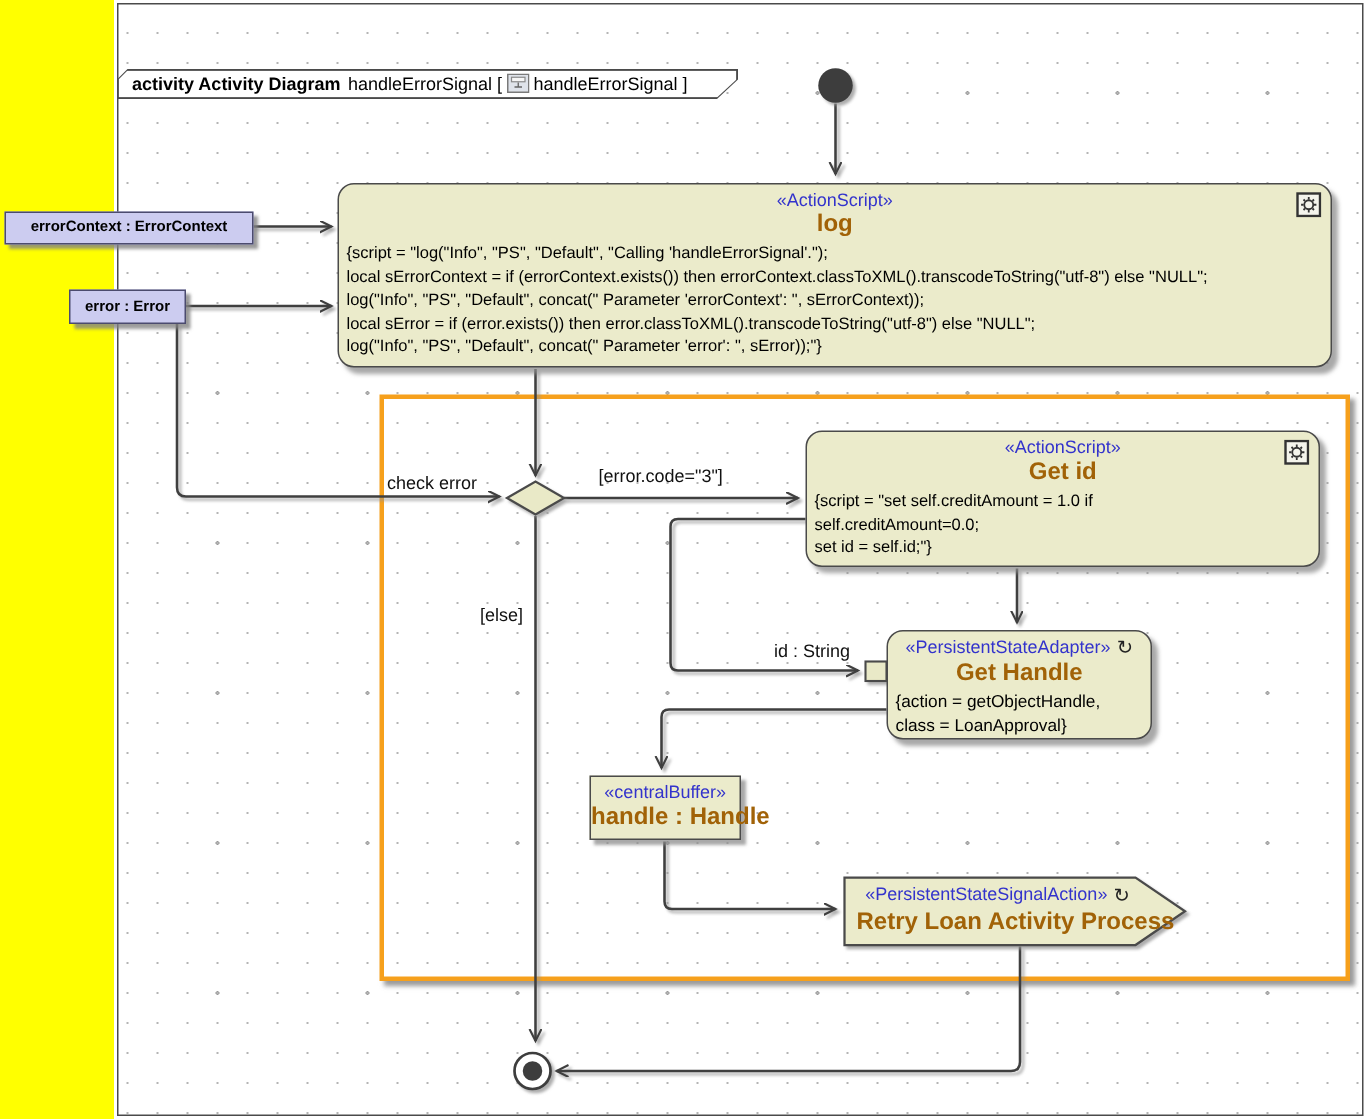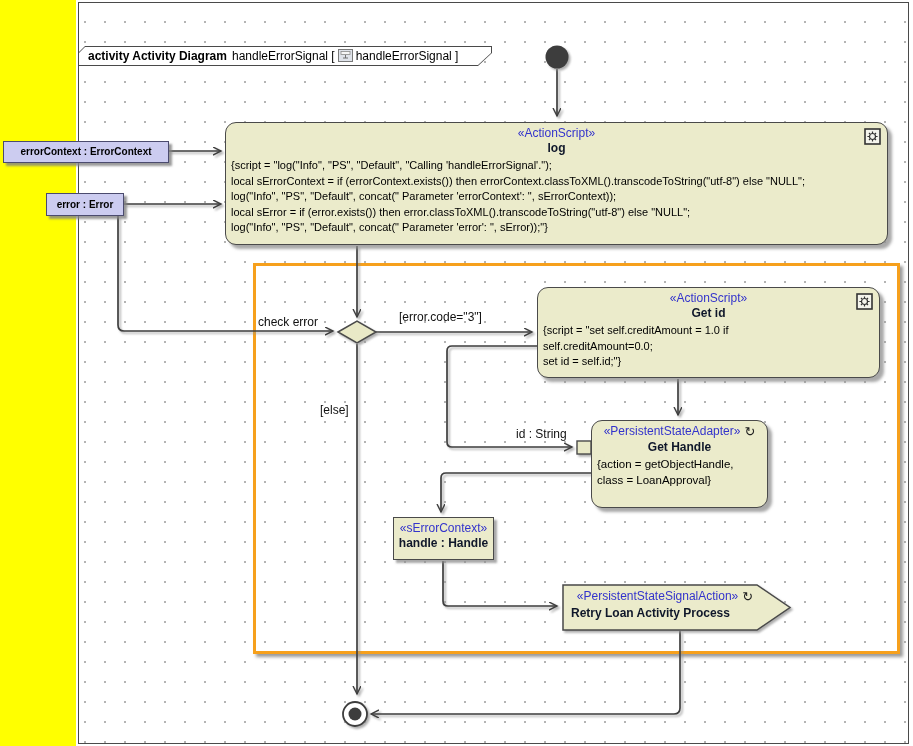--- a/index.html
+++ b/index.html
@@ -19,21 +19,21 @@
   .tab-inner b{margin-right:5px;}
   .diagram-ico{display:inline-block;vertical-align:-2px;margin:0 3px;}
   .orange-group{position:absolute;left:253px;top:263px;width:641px;height:385px;
                 border:3px solid #f6a01c;box-shadow:3px 3px 3px rgba(130,130,130,.8);}
   svg.edges{position:absolute;left:0;top:0;z-index:3;pointer-events:none;}
   .eg,.shapes{filter:drop-shadow(2.5px 2.5px 1px rgba(145,145,145,.75));}
   .node{position:absolute;z-index:4;background:#ebebcb;border:1.5px solid #4a4a4a;
         border-radius:11px;box-shadow:4px 4px 3px rgba(140,140,140,.75);box-sizing:border-box;}
   .node.square{border-radius:0;box-shadow:3px 3px 2px rgba(140,140,140,.75);}
   .stype{color:#3333cc;font-size:12px;text-align:center;padding-top:3px;white-space:nowrap;}
-  .nname{color:#0f172a;font-size:12px;font-weight:bold;text-align:center;white-space:nowrap;padding-top:1px;}
+  .nname{color:#a16207;font-size:16px;font-weight:bold;text-align:center;white-space:nowrap;padding-top:1px;}
   .script{color:#000;font-size:11px;line-height:15.5px;padding:3px 5px 0 5px;white-space:nowrap;}
   .gear{position:absolute;right:6px;top:5px;}
   .rot-ico{font-size:13px;color:#222;margin-left:4px;vertical-align:-1px;}
   .param{position:absolute;z-index:5;background:#ccccf0;border:1px solid #4b4b6e;
          font-size:10px;font-weight:bold;text-align:center;color:#000;
          box-shadow:3px 3px 2px rgba(130,130,130,.8);box-sizing:border-box;white-space:nowrap;}
   .lbl{position:absolute;z-index:5;font-size:12px;color:#111;white-space:nowrap;}
   .sig-text{position:absolute;z-index:4;left:563px;top:585px;width:196px;height:35px;
             padding:3px 0 0 8px;box-sizing:border-box;}
   .sig-text .stype{text-align:center;padding-top:1px;}
@@ -119,31 +119,31 @@
     </div>
     <span class="gear"><svg width="17" height="17">
       <rect x="1" y="1" width="15" height="15" fill="#f4f4ec" stroke="#333" stroke-width="1.6"></rect>
       <circle cx="8.5" cy="8.5" r="3" fill="none" stroke="#333" stroke-width="1.2"></circle>
       <g stroke="#333" stroke-width="1.2">
         <path d="M8.5,3.4 V5 M8.5,12 V13.6 M3.4,8.5 H5 M12,8.5 H13.6 M5,5 l1,1 M12,12 l-1,-1 M12,5 l-1,1 M5,12 l1,-1"></path>
       </g>
         </svg></span>
   </div>
 
-  <div class="node" style="left:591px;top:420px;width:177px;height:88px;">
+  <div class="node" style="left:591px;top:420px;width:177px;height:73px;">
     <div class="stype"><span>«PersistentStateAdapter»</span><span class="rot-ico">↻</span></div>
     <div class="nname">Get Handle</div>
     <div class="script" style="font-size:11.5px;">
       <div>{action = getObjectHandle,</div>
       <div>class = LoanApproval}</div>
     </div>
   </div>
 
   <div class="node square" style="left:393px;top:517px;width:101px;height:43px;">
-    <div class="stype">«sErrorContext»</div>
+    <div class="stype">«centralBuffer»</div>
     <div class="nname">handle : Handle</div>
   </div>
 
   <div class="sig-text">
     <div class="stype"><span>«PersistentStateSignalAction»</span><span class="rot-ico">↻</span></div>
     <div class="nname">Retry Loan Activity Process</div>
   </div>
 
   <div class="param" style="left:3px;top:141px;width:166px;height:22px;line-height:20px;">errorContext : ErrorContext</div>
   <div class="param" style="left:46px;top:193px;width:78px;height:23px;line-height:21px;">error : Error</div>

